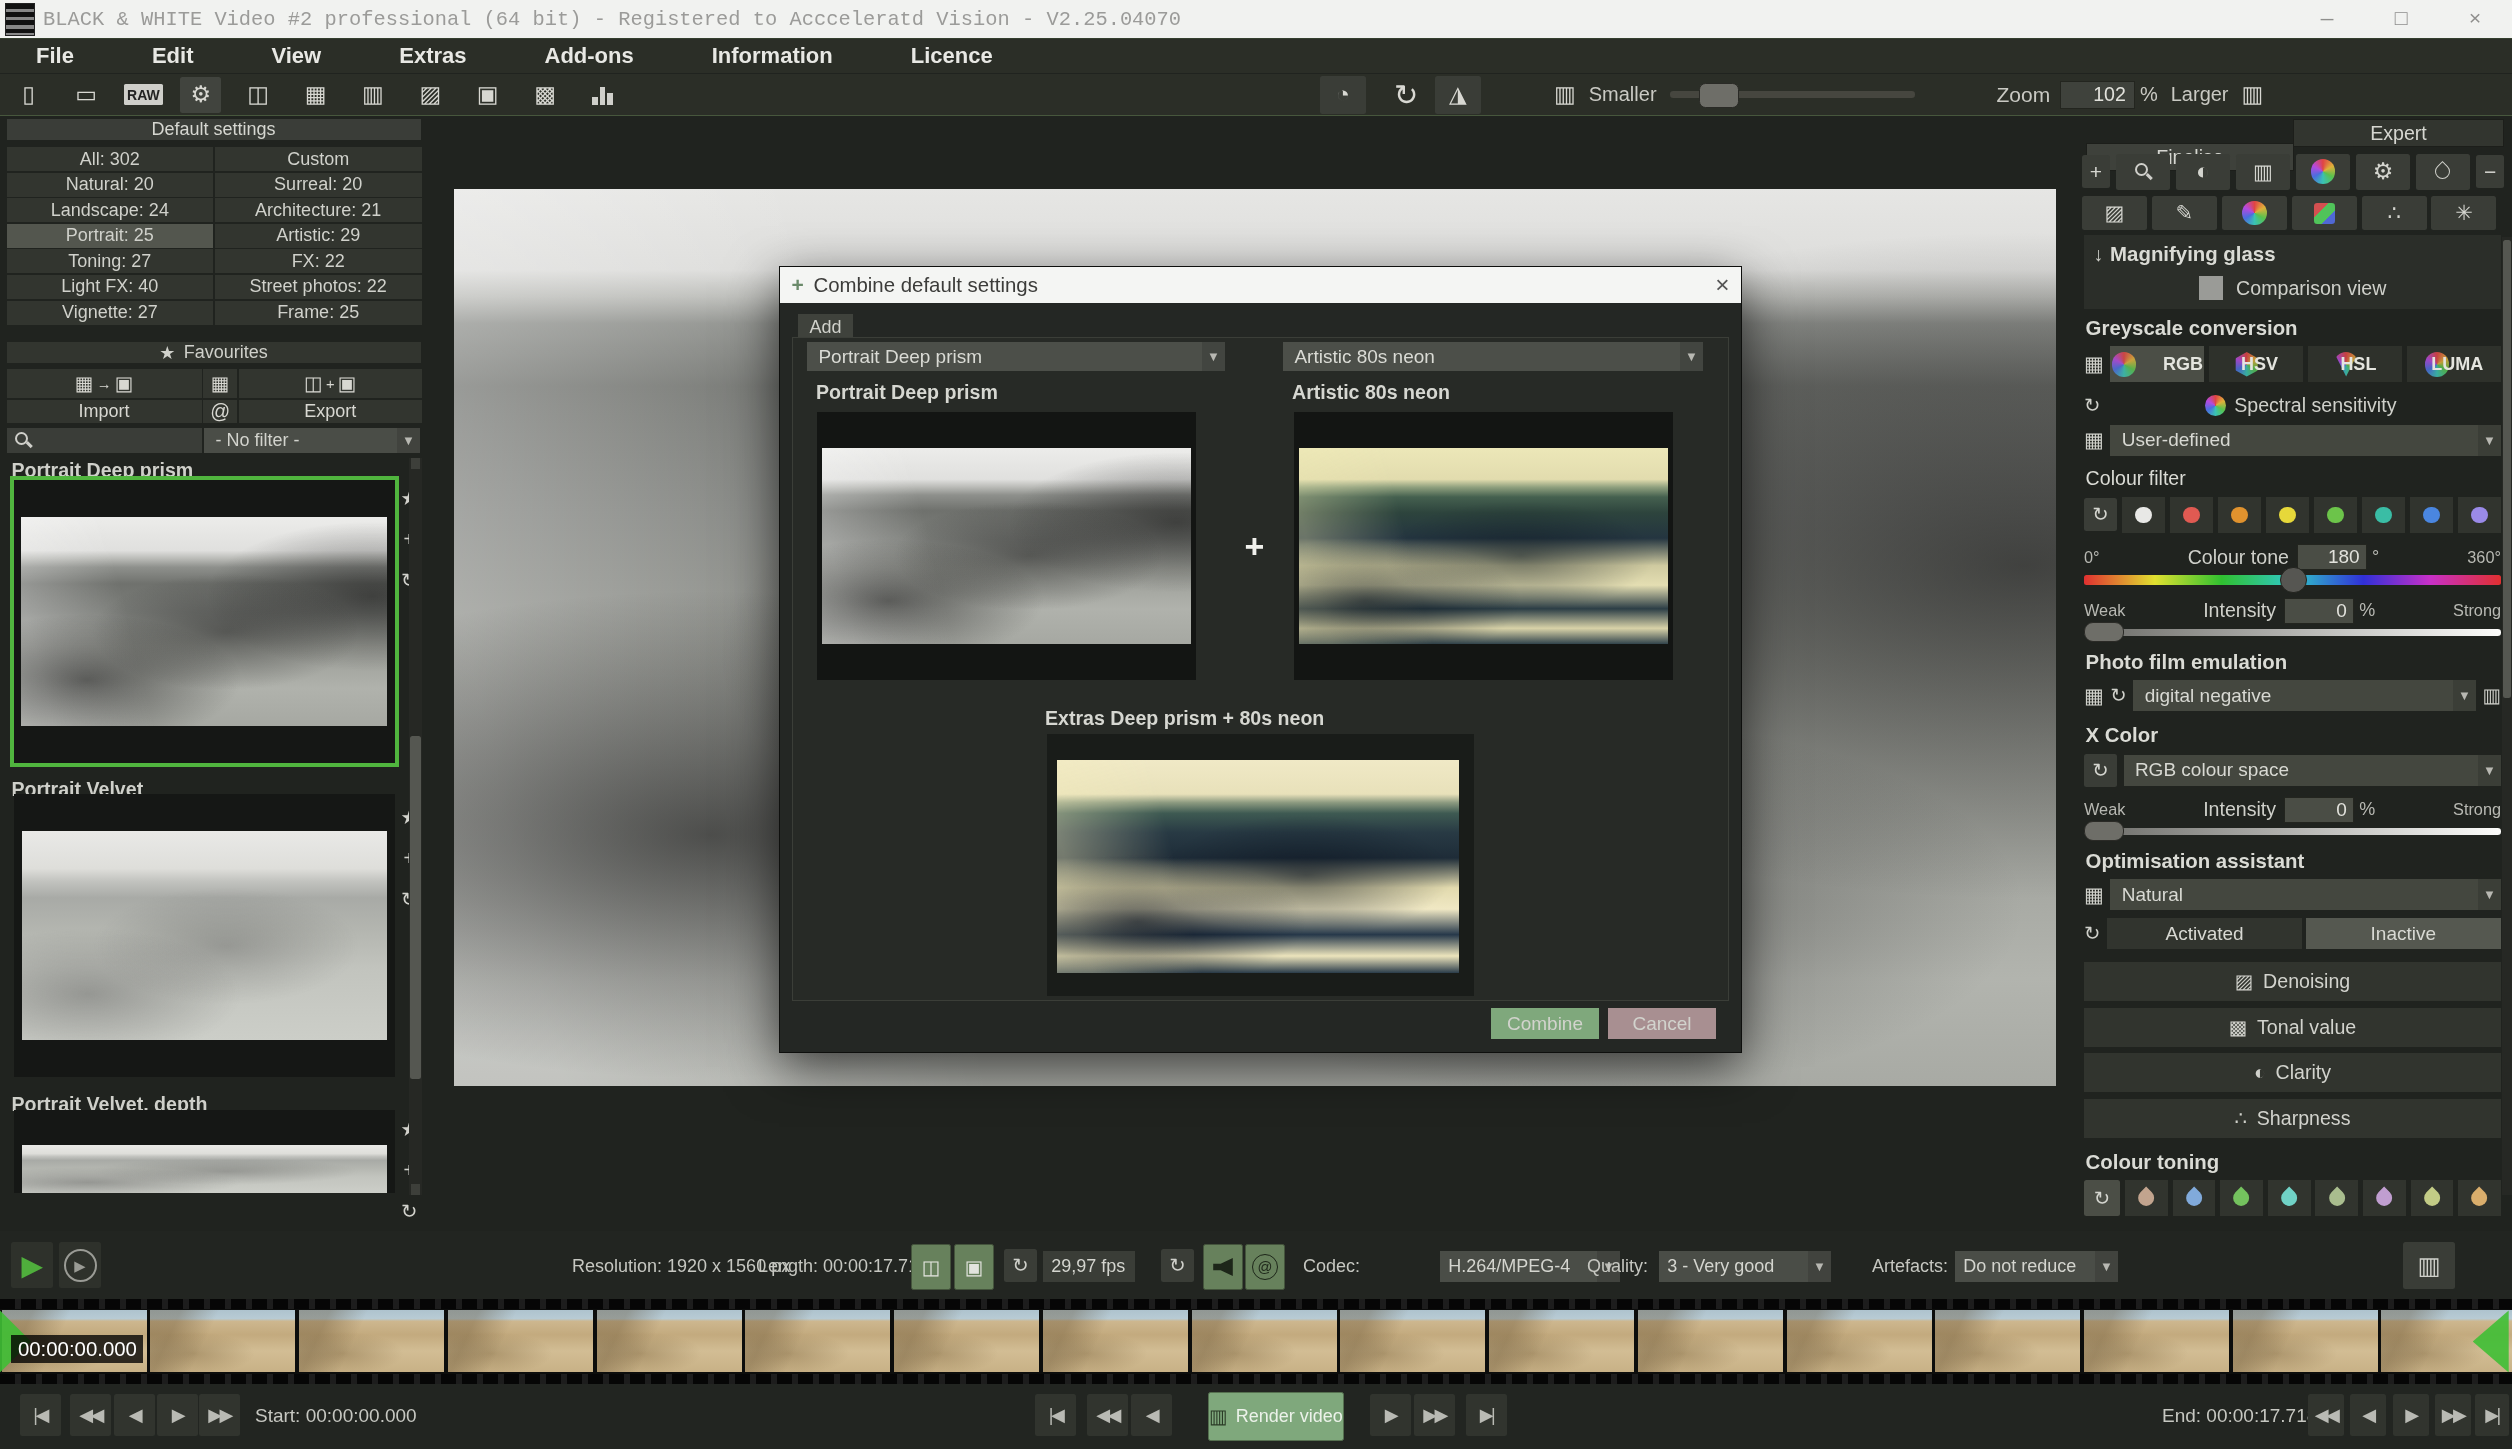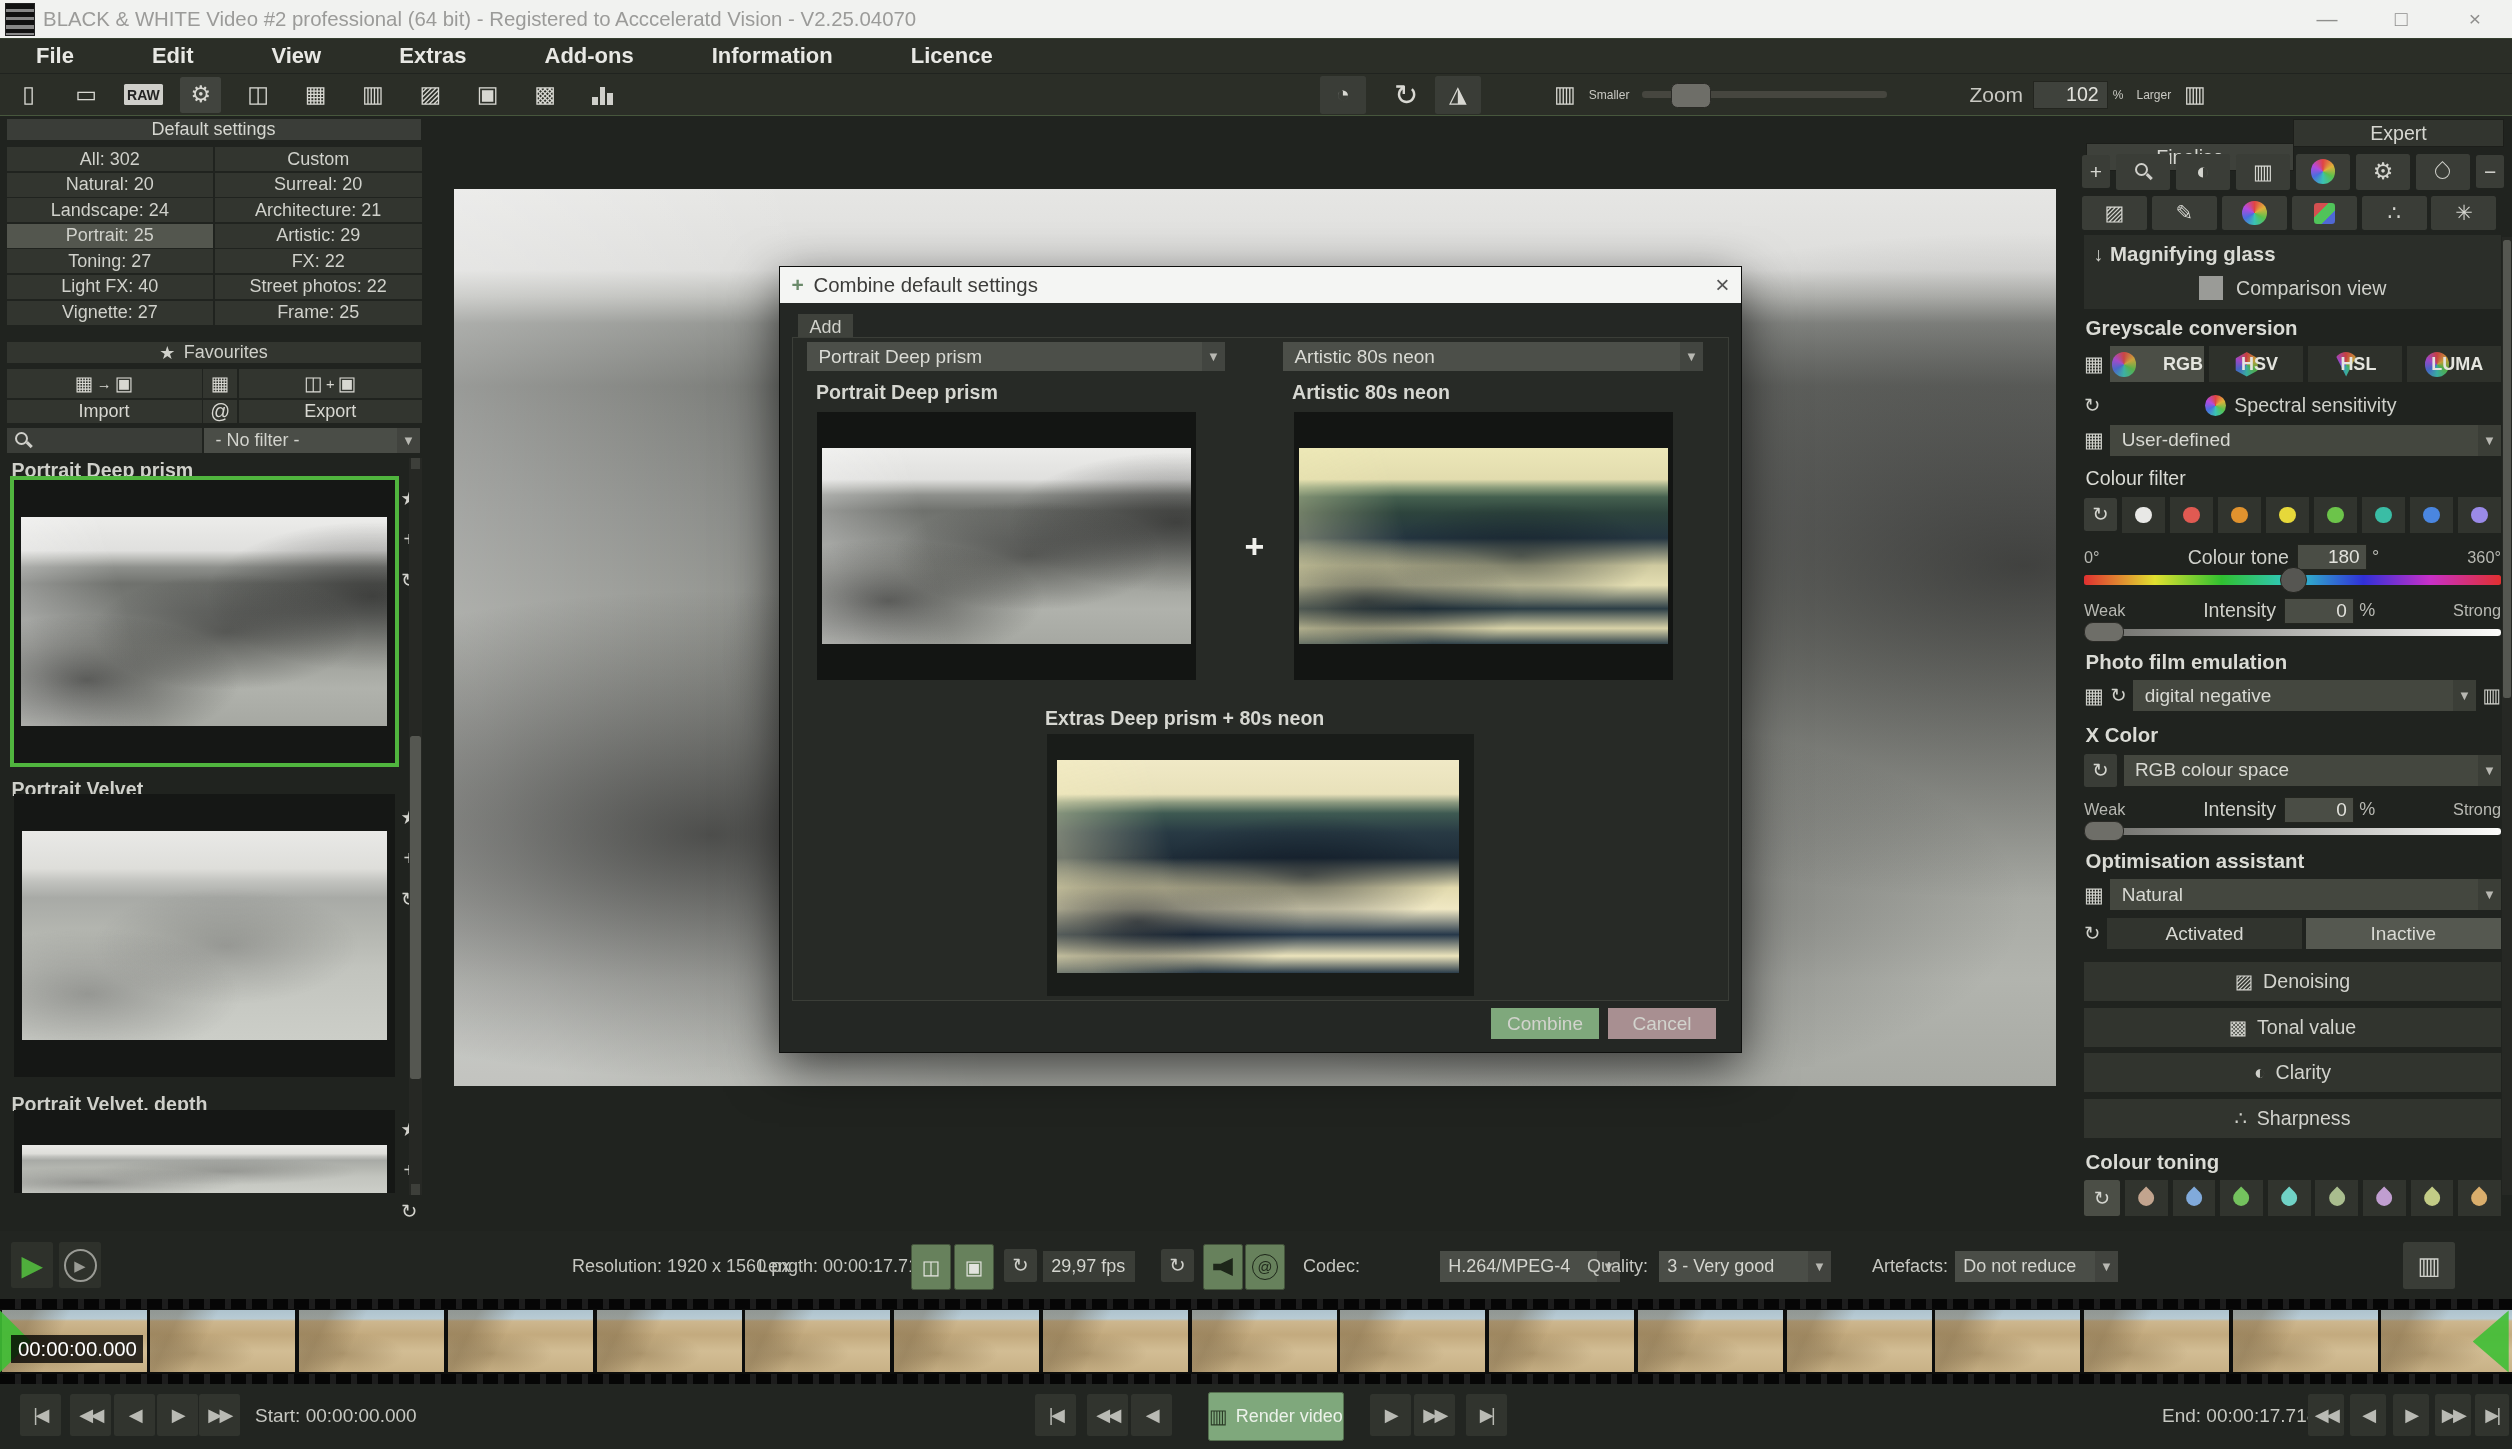--- a/index.html
+++ b/index.html
@@ -5,21 +5,21 @@
   html,body{margin:0;padding:0;background:#141613;}
   #app{position:relative;width:2512px;height:1450px;overflow:hidden;
        font-family:"Liberation Sans",sans-serif;background:#20231f;color:#d2d3cd;
        -webkit-font-smoothing:antialiased;}
   .abs{position:absolute;}
   .flex{display:flex;align-items:center;}
   .ctr{display:flex;align-items:center;justify-content:center;}
 
   
   .titlebar{left:0;top:0;width:2512px;height:38px;background:#f1f2f0;color:#9b9b99;
-            font-size:20.4px;display:flex;align-items:center;border-bottom:1.6px solid #35402f;}
+            font-size:20.4px;display:flex;align-items:center;border-bottom:1.6px solid #35402f;font-family:Liberation Mono, monospace;}
   .appicon{width:28px;height:31px;margin:0 8.2px 0 4.9px;background:
            repeating-linear-gradient(180deg,#111 0 4.9px,#888 4.9px 8.2px);border:0.8px solid #222;}
   .wbtn{width:74px;height:36px;display:flex;align-items:center;justify-content:center;
         color:#8f8f8d;font-size:21px;}
   
   .menubar{left:0;top:39px;width:2512px;height:34px;background:#2b2e27;display:flex;
            align-items:center;padding-left:36px;box-sizing:border-box;}
   .menuitem{font-weight:bold;font-size:22px;color:#e8e8e4;margin-right:78px;}
   
   .toolbar{left:0;top:74px;width:2512px;height:41px;background:#2b2e27;
@@ -28,21 +28,21 @@
          justify-content:center;color:#d8d8d2;font-size:23px;}
   .tbico.active{background:#41443e;border-radius:2.5px;}
   .rawbadge{font-size:14px;font-weight:bold;background:#cfcfca;color:#222;padding:2.5px 3.3px;border-radius:1.6px;}
   .zoomcluster{position:absolute;left:1320px;top:74px;height:41px;display:flex;align-items:center;}
   .zbtn{width:46px;height:38px;background:#3a3d37;border-radius:2.5px;display:flex;align-items:center;
         justify-content:center;color:#d8d8d2;font-size:23px;margin-right:11.4px;}
   .slider-track{width:245px;height:6.5px;background:#46463f;border-radius:3.3px;position:relative;}
   .slider-thumb{position:absolute;top:-8.2px;width:38px;height:23px;background:#6e6e68;border-radius:6.5px;border:0.8px solid #2a2a26;}
   .zoombox{width:75px;height:28px;background:#3f423c;border:0.8px solid #23251f;color:#e2e2dc;
            font-size:19.6px;display:flex;align-items:center;justify-content:flex-end;padding-right:8.2px;box-sizing:border-box;}
-  .dimlabel{color:#c9c9c3;font-size:12px;}
+  .dimlabel{color:#c9c9c3;font-size:20px;}
 
   
   .lp-header{left:6.5px;top:119px;width:414px;height:21px;background:#3a3d38;color:#d6d7d1;
              font-size:18px;}
   .catgrid{left:6.5px;top:147px;width:415px;display:grid;grid-template-columns:1fr 1fr;gap:1.6px;}
   .catcell{height:24px;background:#32352f;color:#d0d1cb;font-size:18px;display:flex;
            align-items:center;justify-content:center;}
   .catcell.sel{background:#53564e;}
   .favbar{left:6.5px;top:342px;width:414px;height:21px;background:#32352f;color:#d0d1cb;font-size:18px;}
   .lp-iconrow{left:6.5px;top:369px;height:29px;display:flex;}

